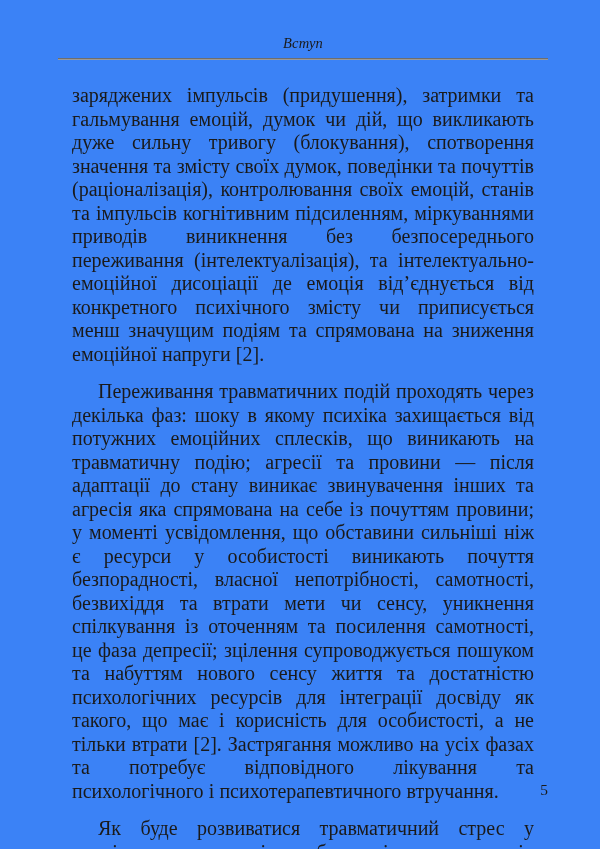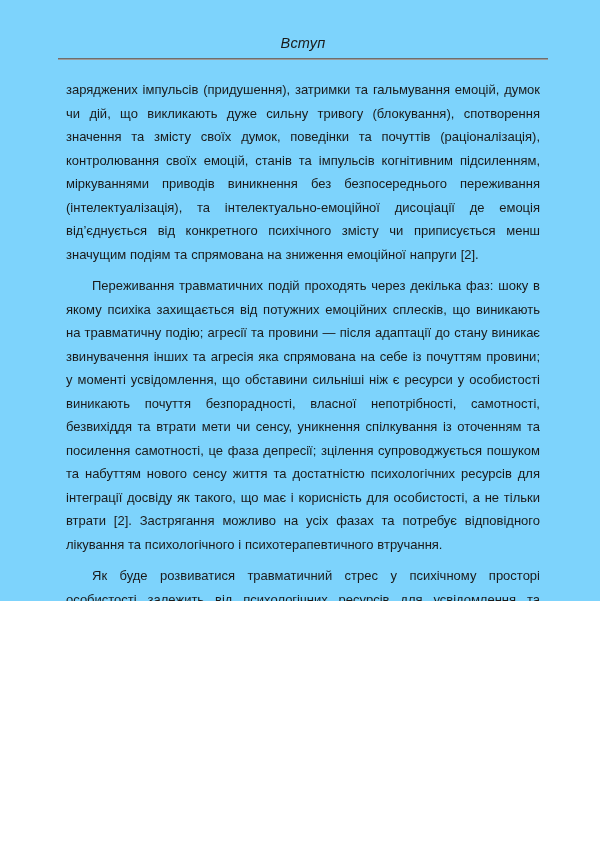--- a/index.html
+++ b/index.html
@@ -4,24 +4,24 @@
 <title>Вступ</title>
 <style>
   html, body {
     margin: 0;
     padding: 0;
     background: #ffffff;
   }
   .page {
     position: relative;
     width: 600px;
-    height: 601px;
-    background: #7dd3fc;
+    height: 849px;
+    background: #3b82f6;
     overflow: hidden;
-    font-family: Liberation Sans, sans-serif;
+    font-family: Liberation Serif, serif;
     color: #1a1a1a;
     -webkit-font-smoothing: antialiased;
   }
 
   
   .running-head {
     position: absolute;
     left: 58px;
     top: 36px;
     width: 490px;
@@ -43,24 +43,24 @@
   }
 
   
   .textblock {
     position: absolute;
     left: 58px;
     top: 70px;
     width: 490px;
   }
   .para {
-    margin: 8px;
+    margin: 14px;
     text-align: justify;
     text-justify: inter-word;
-    font-size: 13px;
+    font-size: 20px;
     line-height: 23.5px;
     text-indent: 26px;
     hyphens: manual;
     word-spacing: 0.2px;
   }
   .para.first {
     text-indent: 0;
   }
 
   

